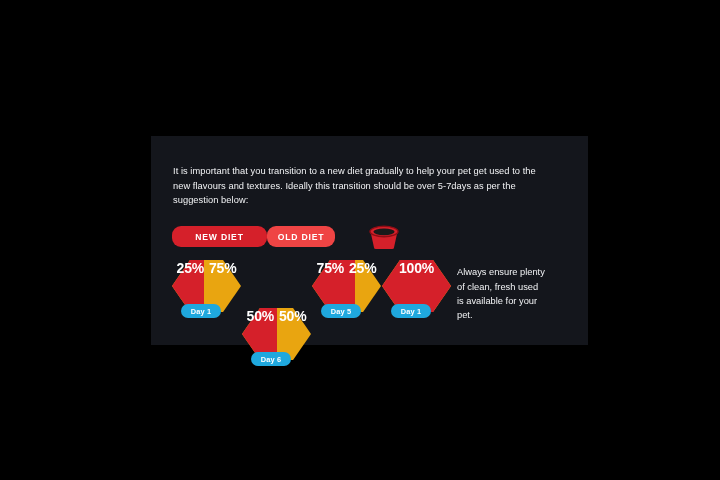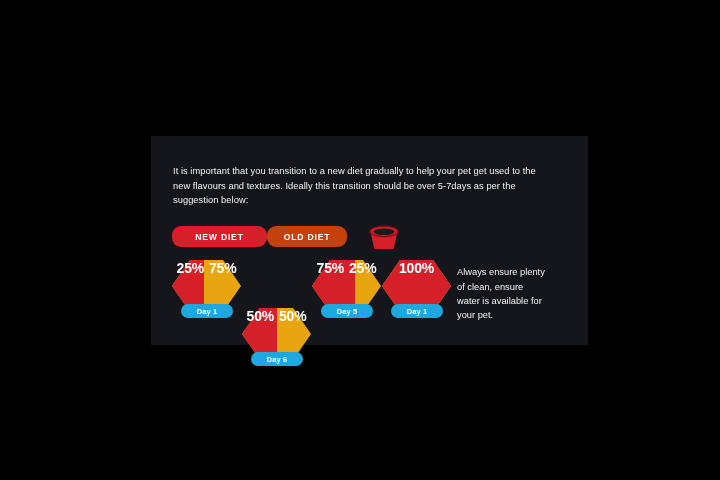--- a/index.html
+++ b/index.html
@@ -64,22 +64,22 @@
     font-size: 8.6px;
     font-weight: bold;
     letter-spacing: 0.8px;
     border-radius: 9px;
   }
   #legend-new {
     width: 95px;
     background: #d5202a;
   }
   #legend-old {
-    width: 80px;
-    background: #c2410c;
+    width: 68px;
+    background: #ef4444;
   }
 
   
   #bowl {
     position: absolute;
     left: 214px;
     top: 86px;
     width: 38px;
     height: 28px;
   }
@@ -131,21 +131,21 @@
     letter-spacing: -0.2px;
     pointer-events: none;
   }
   .hex-labels.single {
     gap: 0;
   }
   .day-pill {
     position: absolute;
     left: 9px;
     top: 44px;
-    width: 52px;
+    width: 40px;
     height: 14px;
     border-radius: 8px;
     background: #1fa8de;
     color: #ffffff;
     font-size: 7.4px;
     font-weight: bold;
     display: flex;
     align-items: center;
     justify-content: center;
     letter-spacing: 0.2px;
@@ -224,16 +224,16 @@
           <div class="hex-red" style="width:100%;"></div>
         </div>
         <div class="hex-labels single">
           <span>100%</span>
         </div>
         <div class="day-pill">Day 1</div>
       </div>
 
     </div>
 
-    <p id="note">Always ensure plenty of clean, ensure water is available for your pet.</p>
+    <p id="note">Always ensure plenty of clean, fresh used is available for your pet.</p>
 
   </div>
 </div>
 
 </body></html>

